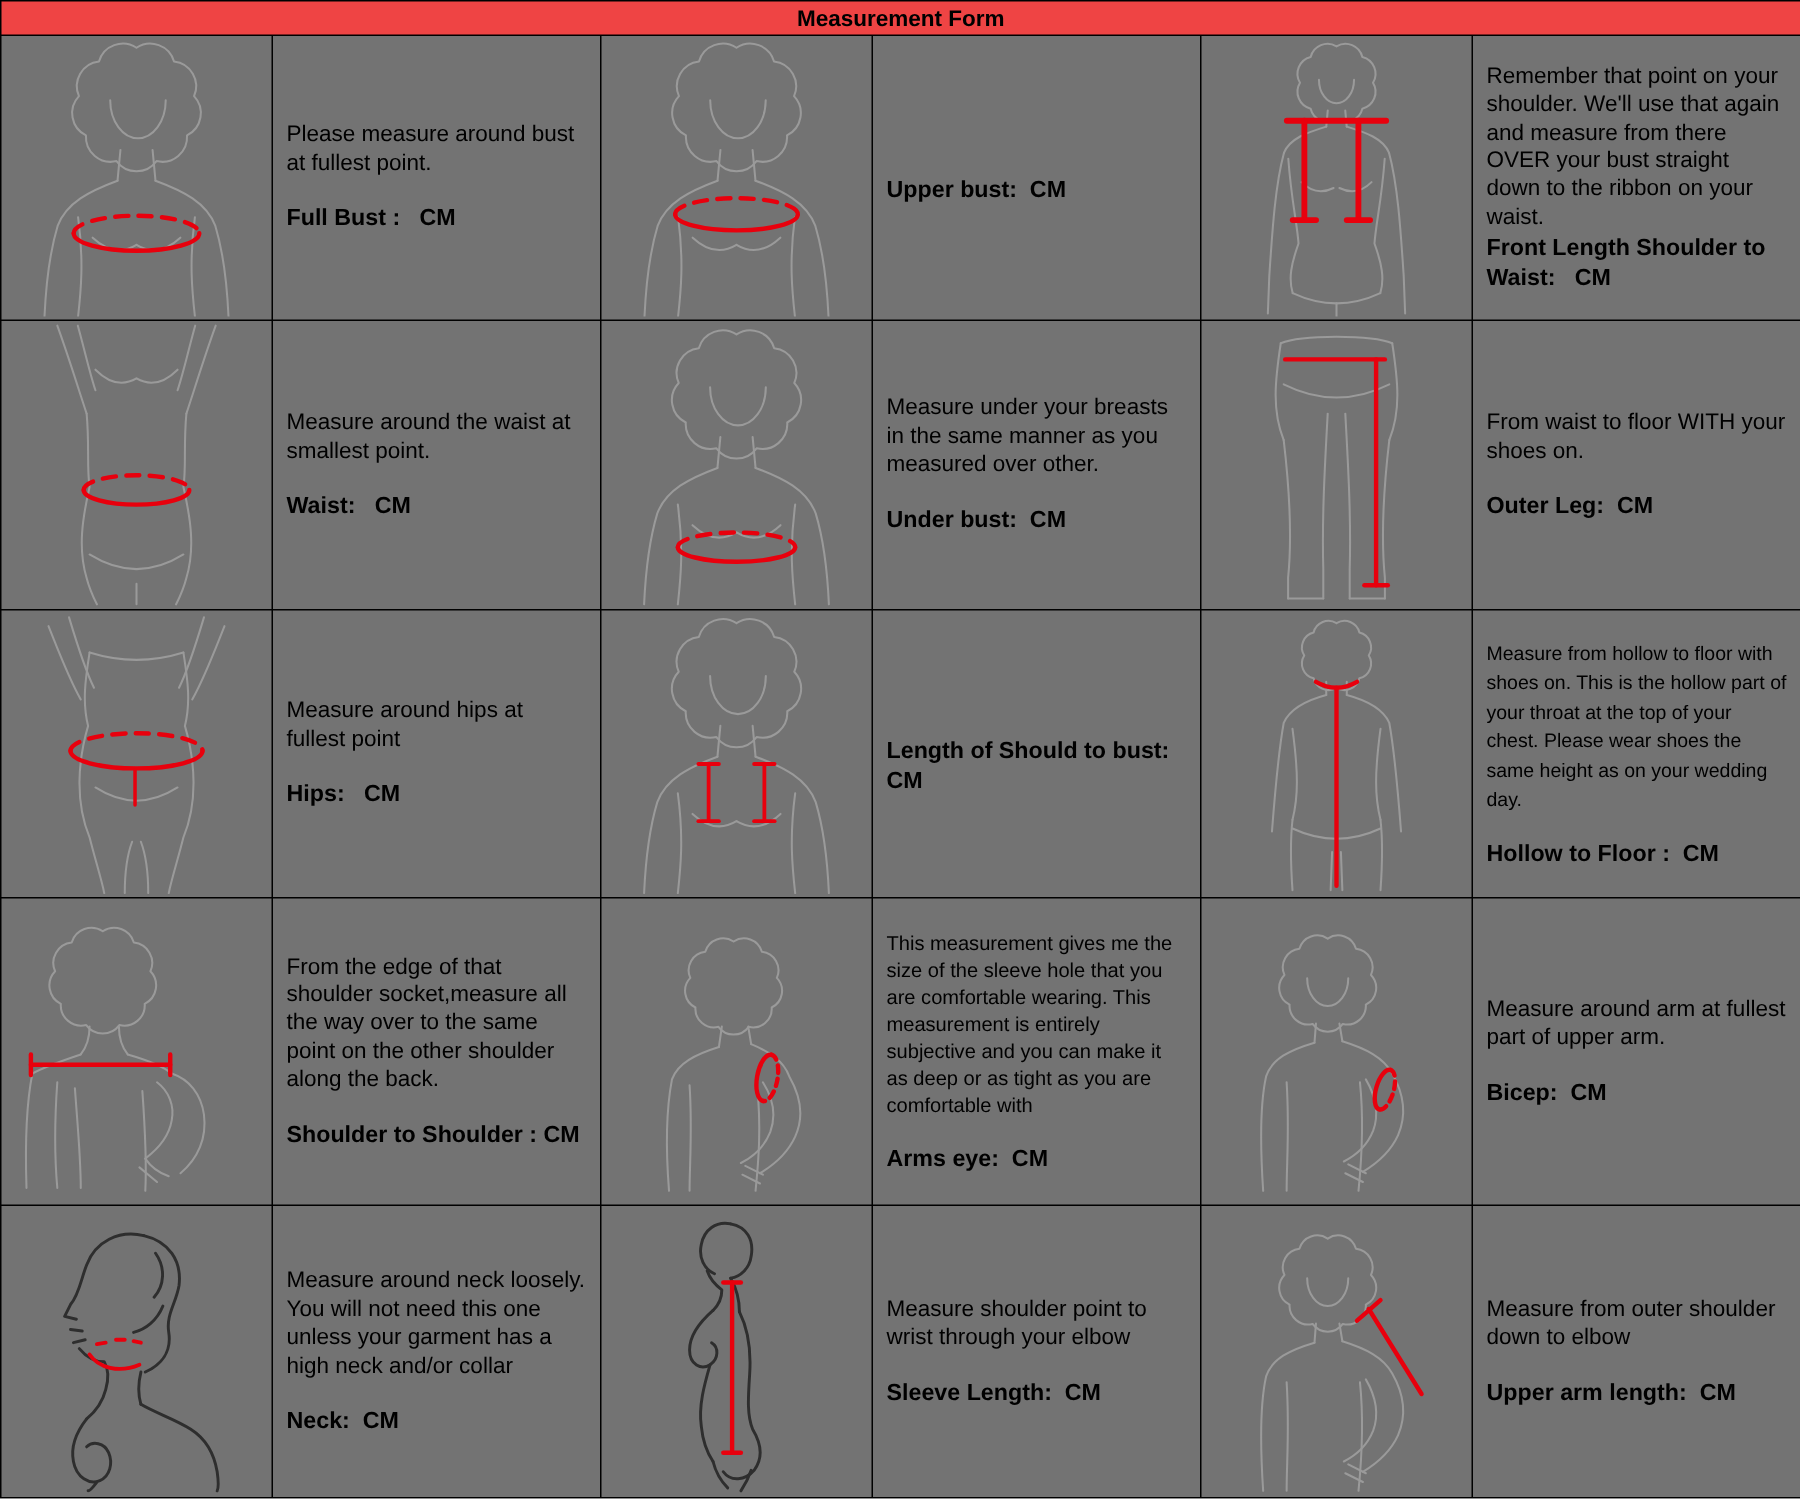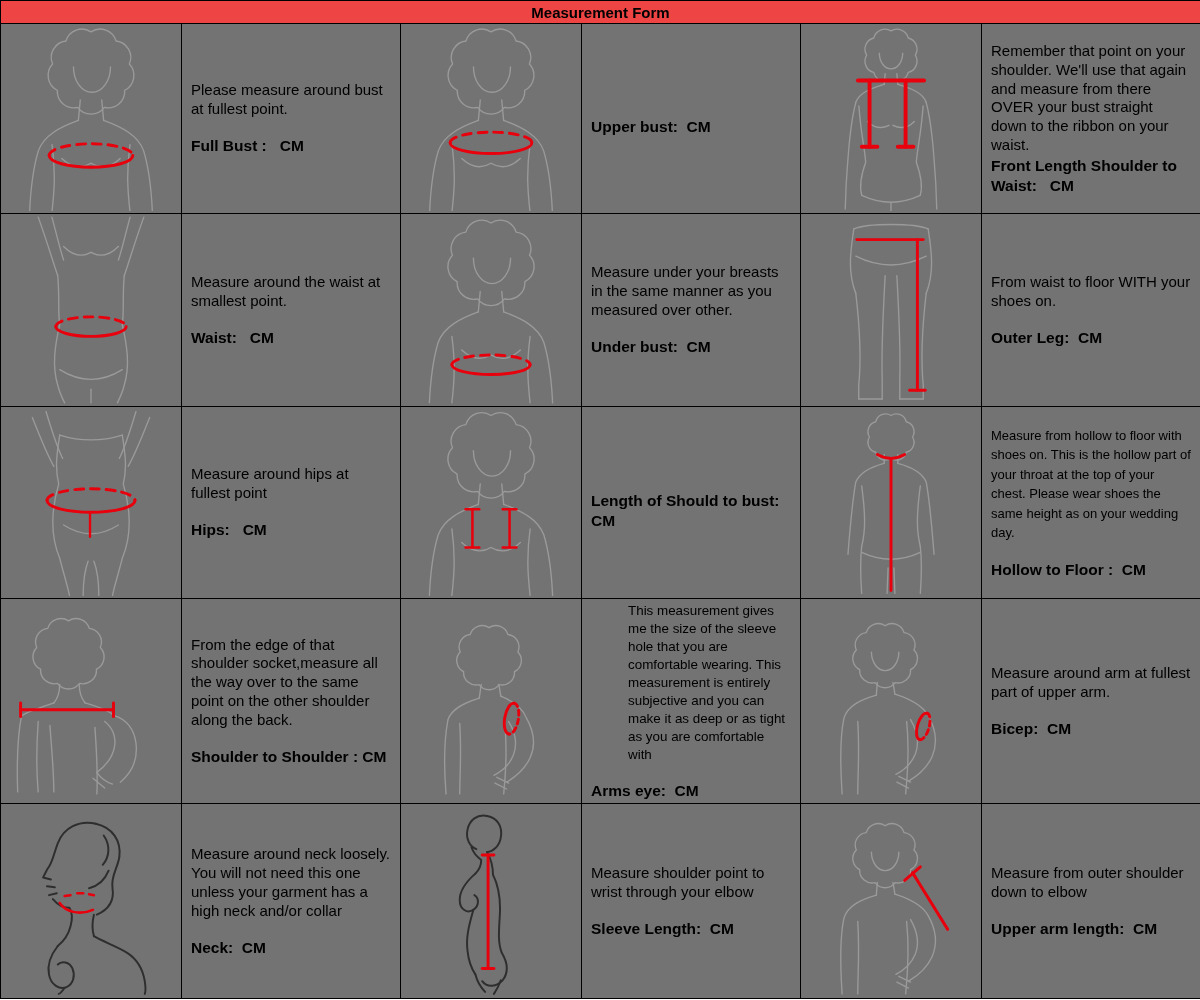--- a/index.html
+++ b/index.html
@@ -16,21 +16,21 @@
     grid-column:1/-1;background:#ef4444;display:flex;align-items:center;justify-content:center;
     font-weight:bold;font-size:15px;
   }
   .cell{background:#737373;overflow:hidden;}
   .fig{display:flex;align-items:center;justify-content:center;padding:2px;}
   .fig .figwrap{width:100%;height:100%;display:block;}
   .fig svg{width:100%;height:100%;display:block;}
   .txt{display:flex;flex-direction:column;justify-content:center;padding:4px 9px;font-size:15px;line-height:1.26;}
   .desc{white-space:pre-wrap;}
   .desc.small{font-size:13px;line-height:1.5;}
-  .desc.small2{font-size:13.4px;line-height:1.34;margin-left:37px;}
+  .desc.small2{font-size:13.4px;line-height:1.34;}
   .label{font-weight:bold;font-size:15.5px;margin-top:17px;white-space:pre-wrap;}
   .label.tight{margin-top:1px;}
 </style>
 </head>
 <body>
 
 <div class="grid">
   <div class="title">Measurement Form</div>
 
   <div class="cell fig">

